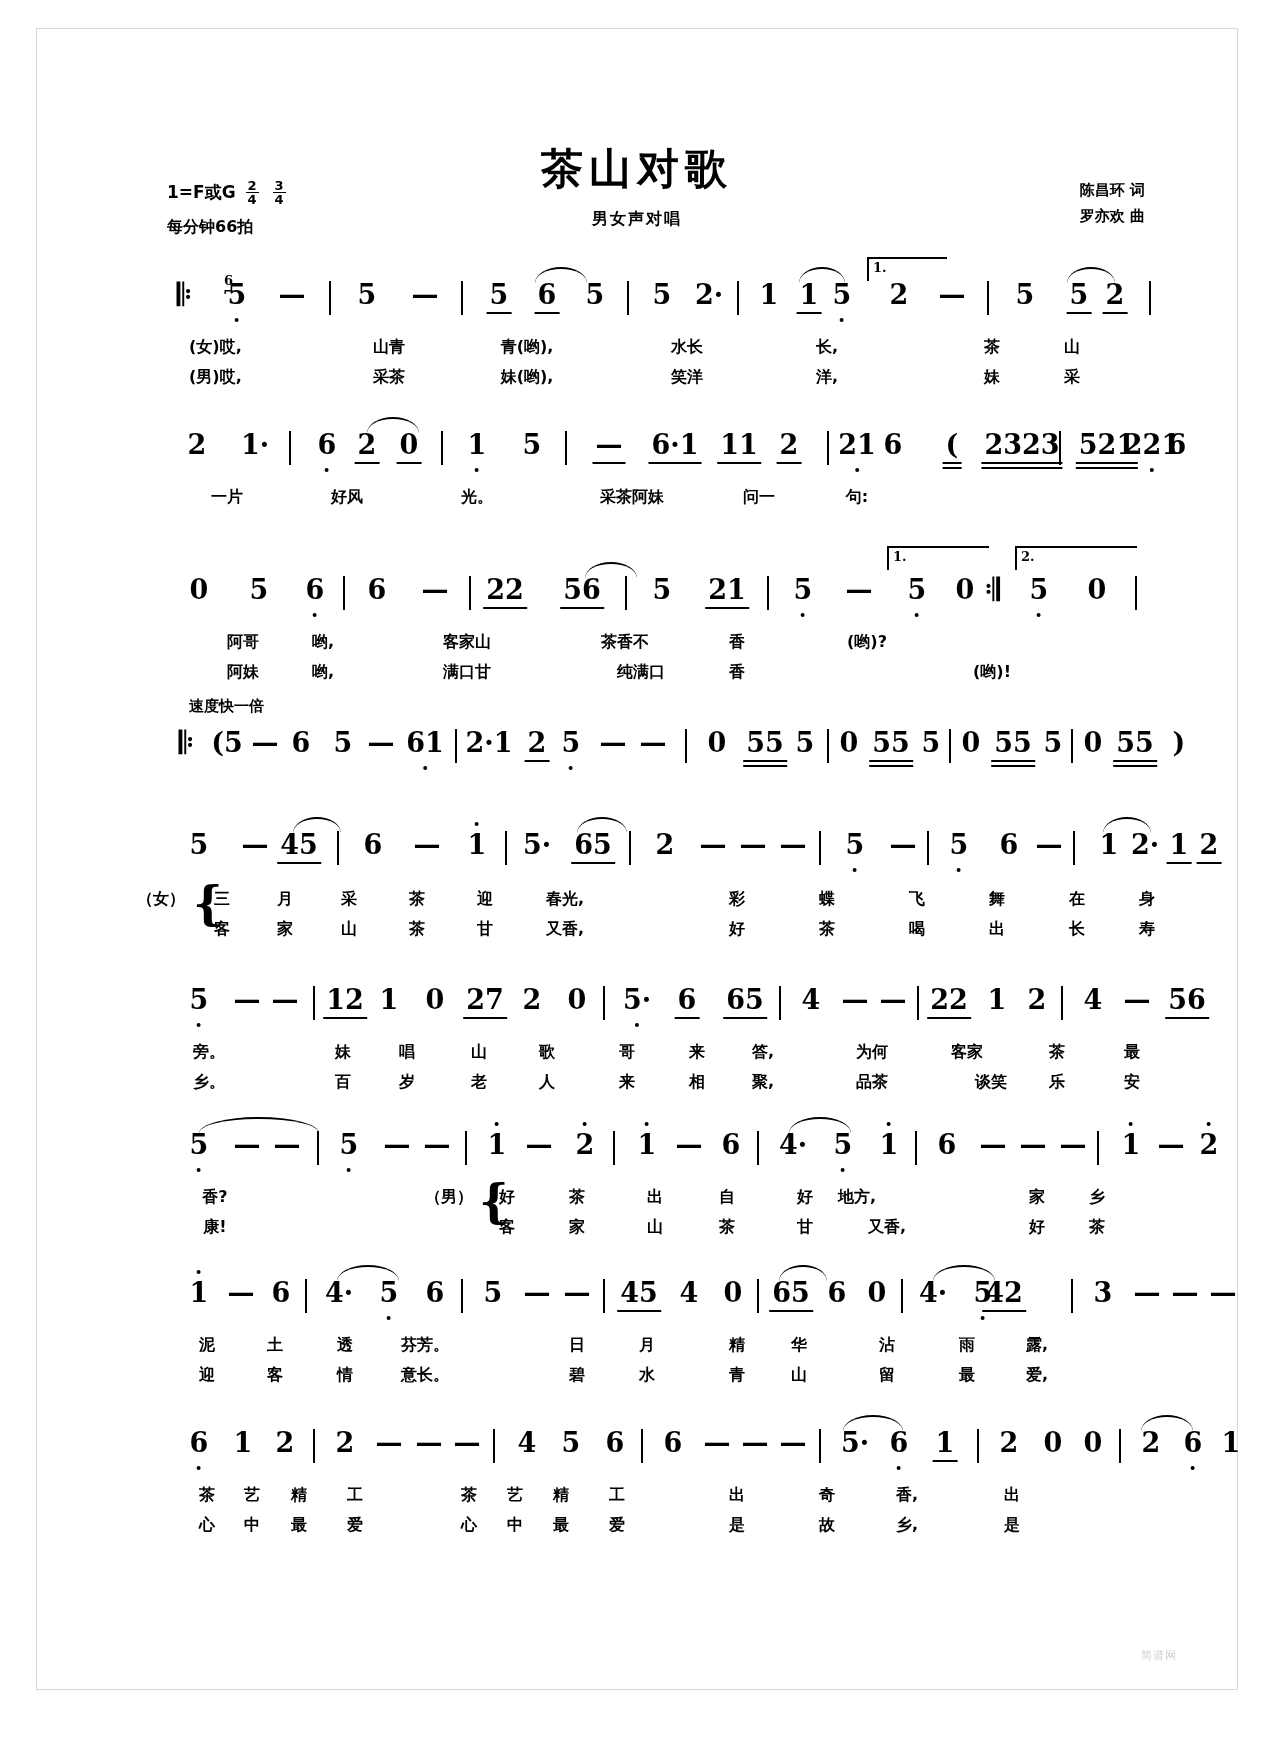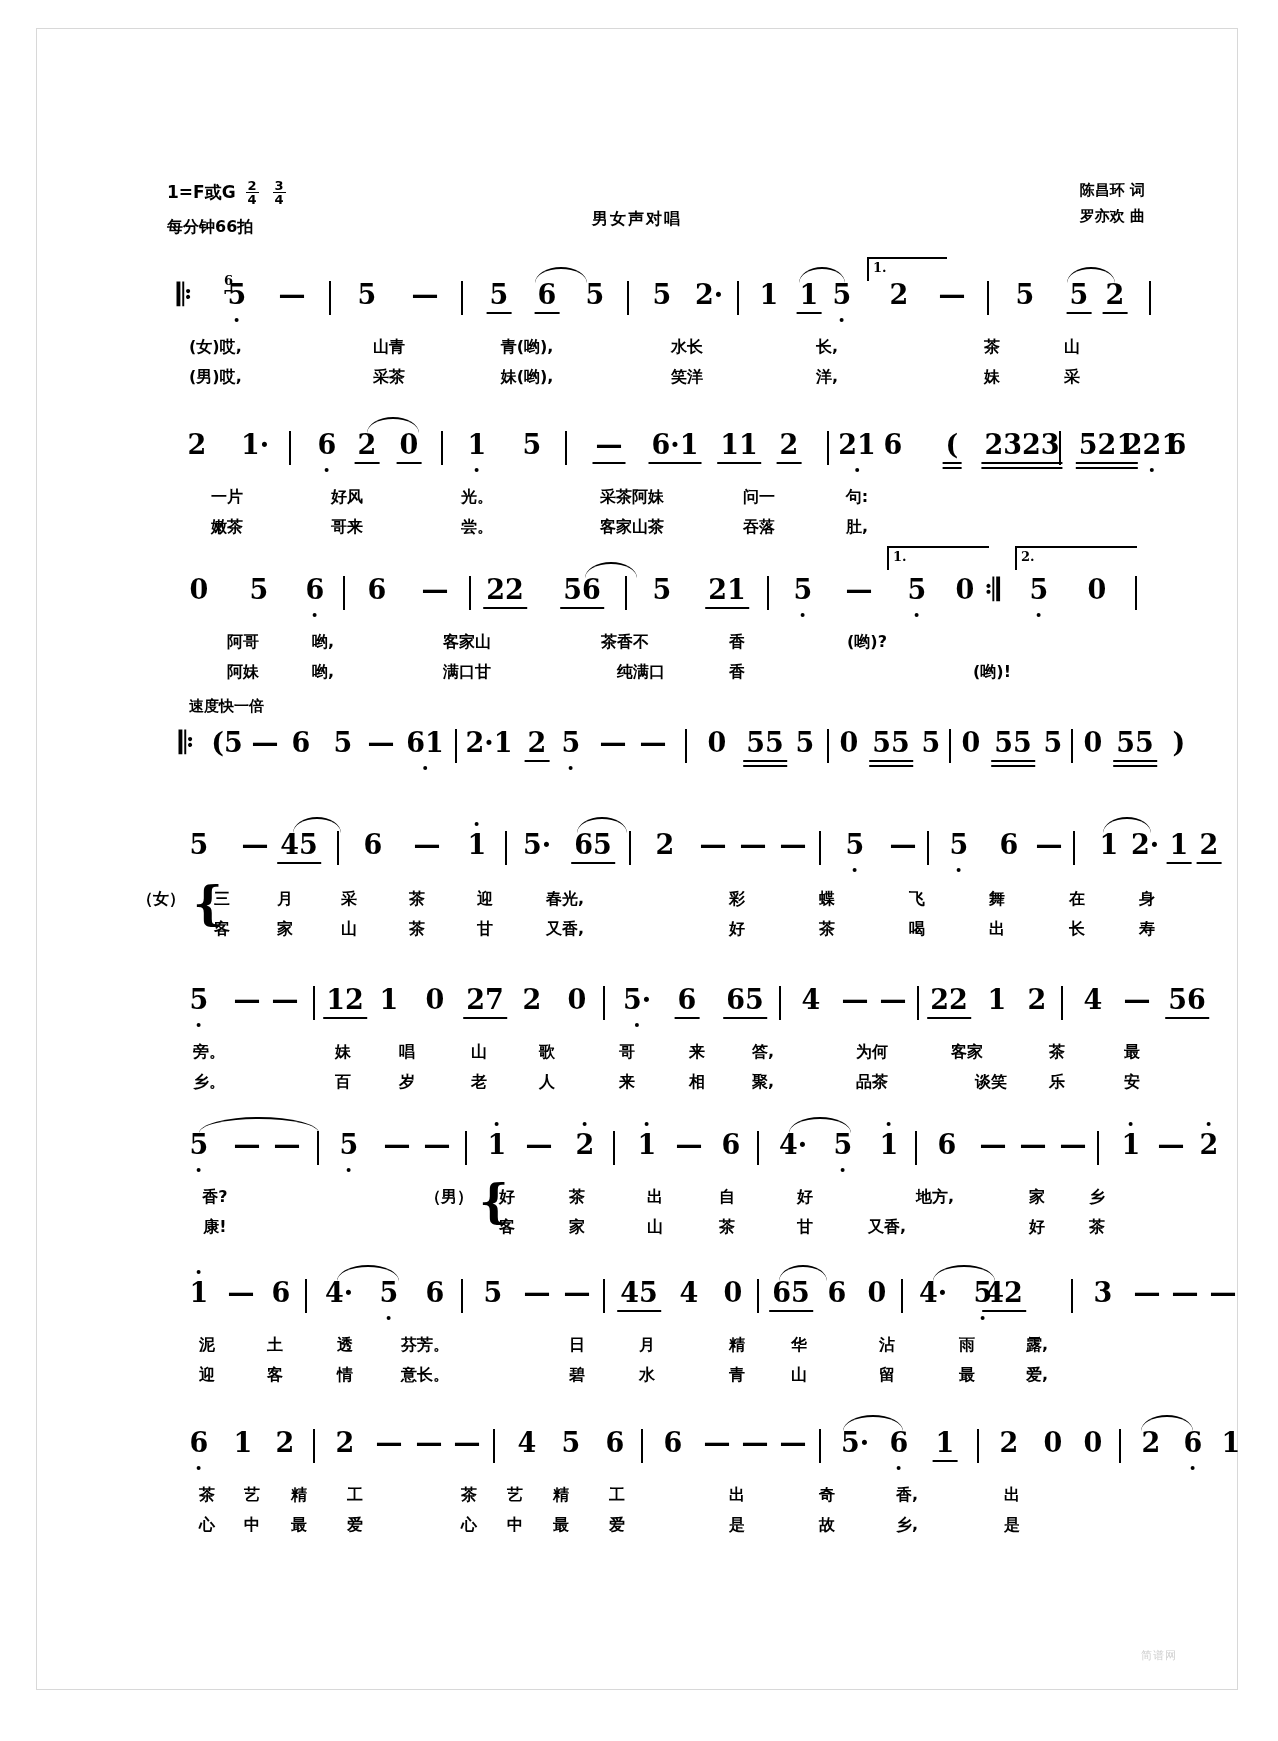--- a/index.html
+++ b/index.html
@@ -51,20 +51,21 @@
   .tempo2{position:absolute;font-size:15px;font-weight:bold;}
   .six{position:absolute;font-size:13px;font-weight:bold;line-height:11px;text-align:center;}
   .watermark{position:absolute;right:60px;bottom:26px;font-size:11px;color:#cfcfcf;letter-spacing:1px;}
 </style>
 </head>
 <body>
 
 <div class="page">
   <div class="sheet">
 
+    <div class="title">茶山对歌</div>
     <div class="subtitle">男女声对唱</div>
 
     <div class="keyline">
       <span>1=F或G</span>
       <span class="frac">
         <span class="num">2</span>
         <span>4</span>
       </span>
       <span class="frac">
         <span class="num">3</span>
@@ -158,28 +159,20 @@
         <span class="n dotd" style="left:1115px;">221</span>
         <span class="n" style="left:1140px;">6</span>
       </div>
       <div class="lrow" style="margin-top:12px;">
         <span class="l" style="left:190px;">一片</span>
         <span class="l" style="left:310px;">好风</span>
         <span class="l" style="left:440px;">光。</span>
         <span class="l" style="left:595px;">采茶阿妹</span>
         <span class="l" style="left:722px;">问一</span>
         <span class="l" style="left:820px;">句:</span>
-      </div>
-      <div class="lrow">
-        <span class="l" style="left:190px;">嫩茶</span>
-        <span class="l" style="left:310px;">哥来</span>
-        <span class="l" style="left:440px;">尝。</span>
-        <span class="l" style="left:595px;">客家山茶</span>
-        <span class="l" style="left:722px;">吞落</span>
-        <span class="l" style="left:820px;">肚,</span>
       </div>
     </div>
 
     <div class="sys" style="top:545px;">
       <div class="nrow">
         <span class="n" style="left:162px;">0</span>
         <span class="n" style="left:222px;">5</span>
         <span class="n dotd" style="left:278px;">6</span>
         <div class="bar" style="left:306px;"></div>
         <span class="n" style="left:340px;">6</span>
@@ -419,21 +412,21 @@
       </div>
       <div class="lrow" style="margin-top:12px;">
         <span class="l" style="left:178px;">香?</span>
         <span class="lleft" style="left:388px;">（男）</span>
         <span class="brace" style="left:442px;top:-8px;">{</span>
         <span class="l" style="left:470px;">好</span>
         <span class="l" style="left:540px;">茶</span>
         <span class="l" style="left:618px;">出</span>
         <span class="l" style="left:690px;">自</span>
         <span class="l" style="left:768px;">好</span>
-        <span class="l" style="left:898px;">地方,</span>
+        <span class="l" style="left:820px;">地方,</span>
         <span class="l" style="left:1000px;">家</span>
         <span class="l" style="left:1060px;">乡</span>
       </div>
       <div class="lrow">
         <span class="l" style="left:178px;">康!</span>
         <span class="l" style="left:470px;">客</span>
         <span class="l" style="left:540px;">家</span>
         <span class="l" style="left:618px;">山</span>
         <span class="l" style="left:690px;">茶</span>
         <span class="l" style="left:768px;">甘</span>

